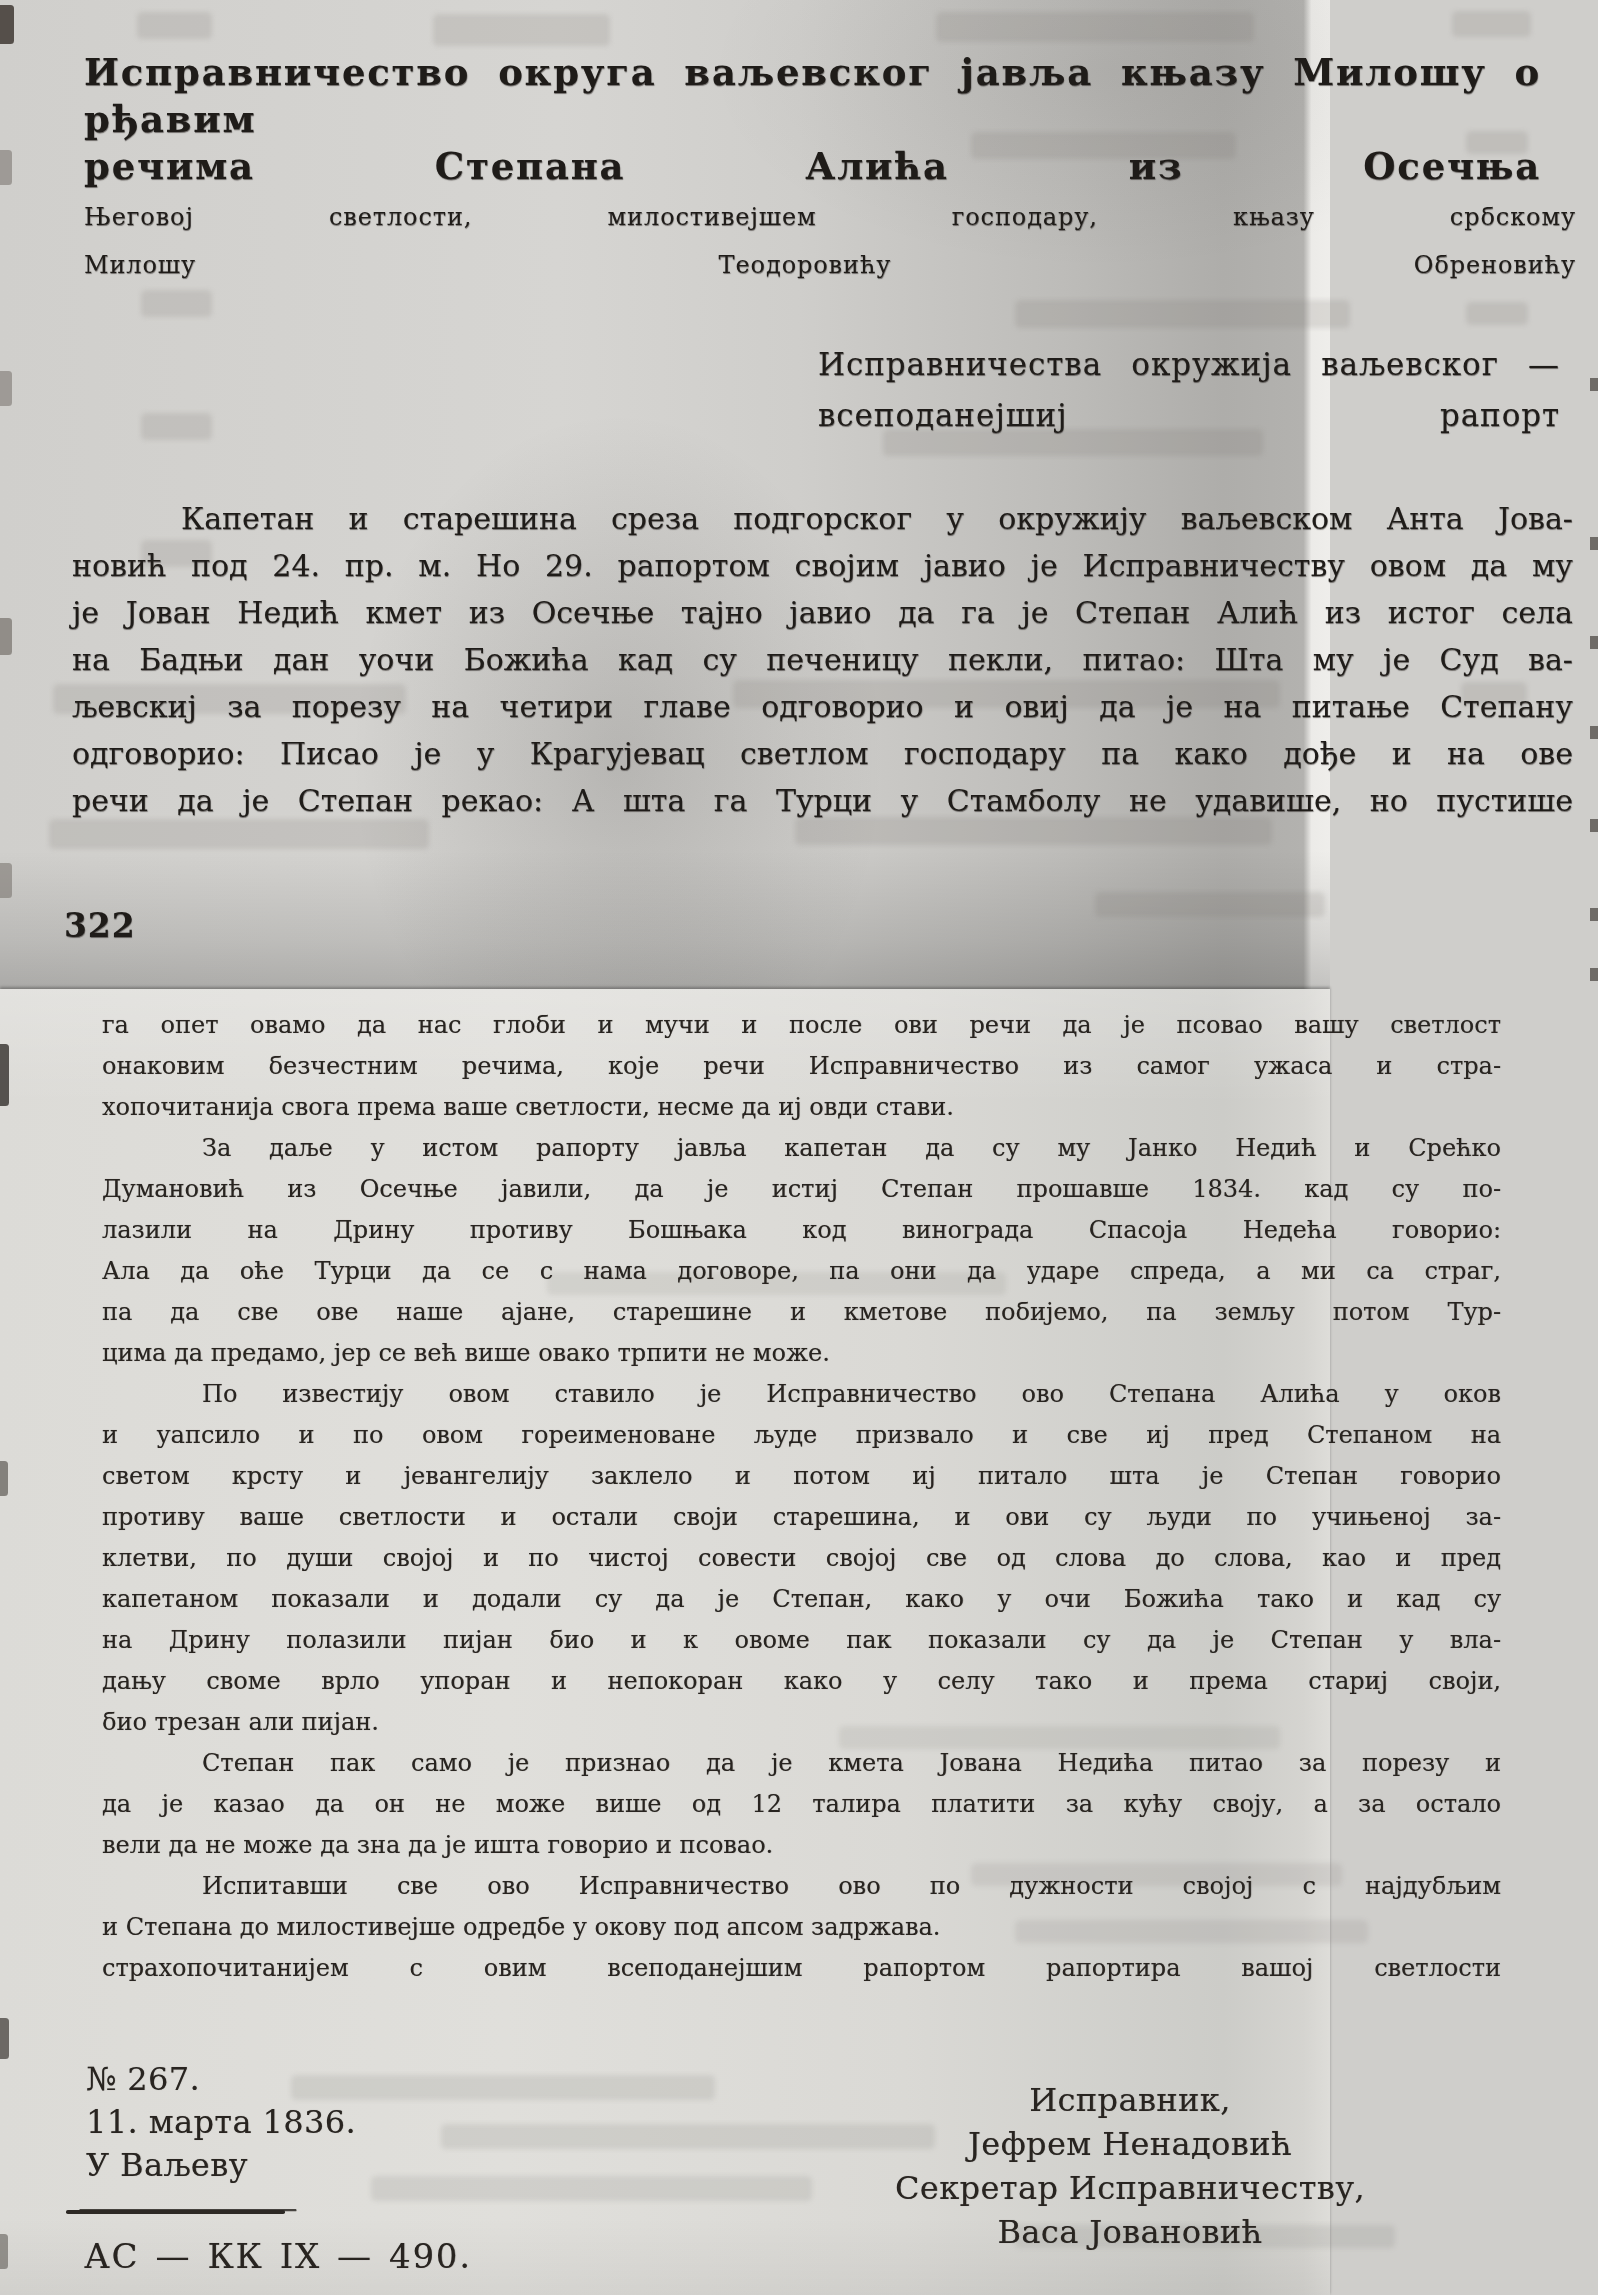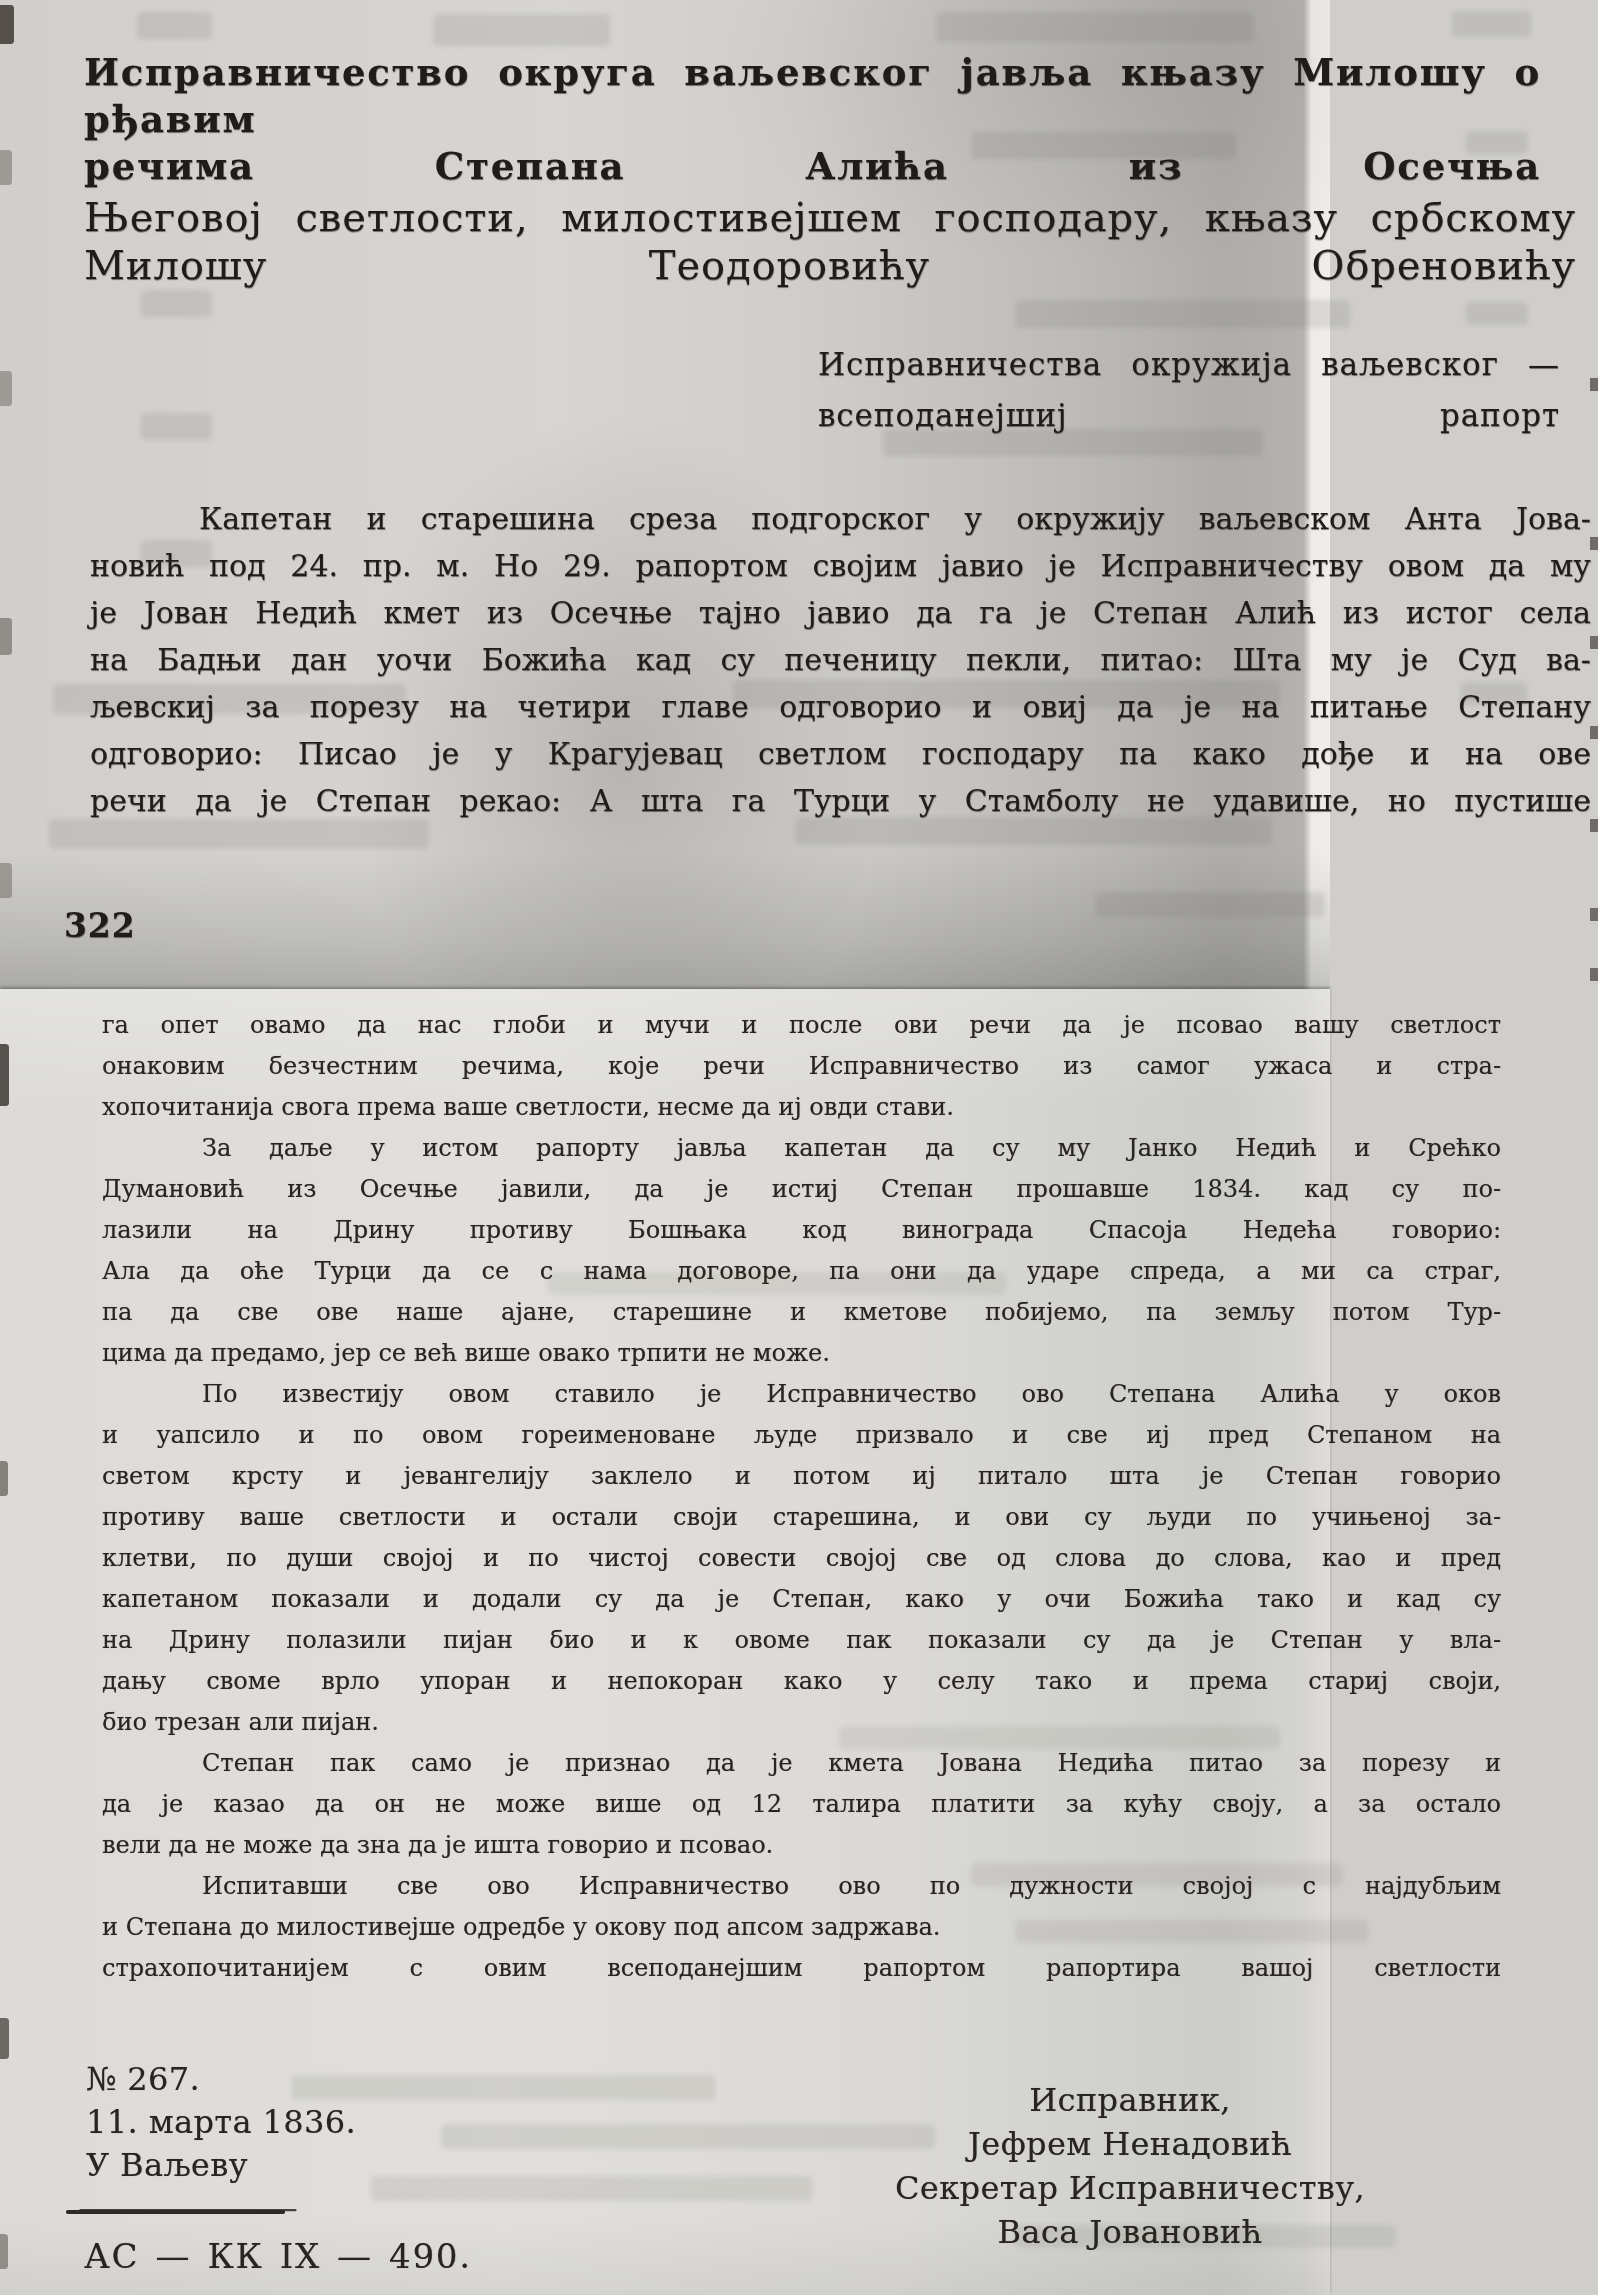--- a/index.html
+++ b/index.html
@@ -33,31 +33,31 @@
   .ink-top    { color:#1f1c19; text-shadow:0.4px 0.6px 0.9px rgba(32,28,25,0.55); }
   .ink-bottom { color:#282420; text-shadow:0.3px 0.4px 0.7px rgba(40,36,32,0.45); }
 
   .doc-title {
     position:absolute; left:84px; top:49px; width:1457px;
     font-size:37px; line-height:47px; font-weight:bold;
     letter-spacing:1.8px; word-spacing:5.3px; text-align:center;
   }
   .salutation {
     position:absolute; left:84px; top:193px; width:1492px;
-    font-size:40px; line-height:48px; letter-spacing:0.9px; word-spacing:8.8px;
+    font-size:24px; line-height:48px; letter-spacing:0.9px; word-spacing:8.8px;
     text-align:center;
   }
   .report-heading {
     position:absolute; left:818px; top:339px; width:742px;
     font-size:31px; line-height:51px; letter-spacing:0.9px; word-spacing:5.3px;
     text-align:left;
   }
   .body1 {
     position:absolute; left:72px; top:495px; width:1501px;
-    font-size:30px; line-height:47px;margin-left:18px;
+    font-size:30px; line-height:47px;
   }
   .body2 {
     position:absolute; left:102px; top:16px; width:1399px;
     font-size:24px; line-height:41px;
   }
   .line { text-align:justify; text-align-last:justify; white-space:nowrap0; }
   .body1 .line.first { padding-left:109px; }
   .body2 .line.first { padding-left:100px; }
   .line.end { text-align-last:left; }
 

